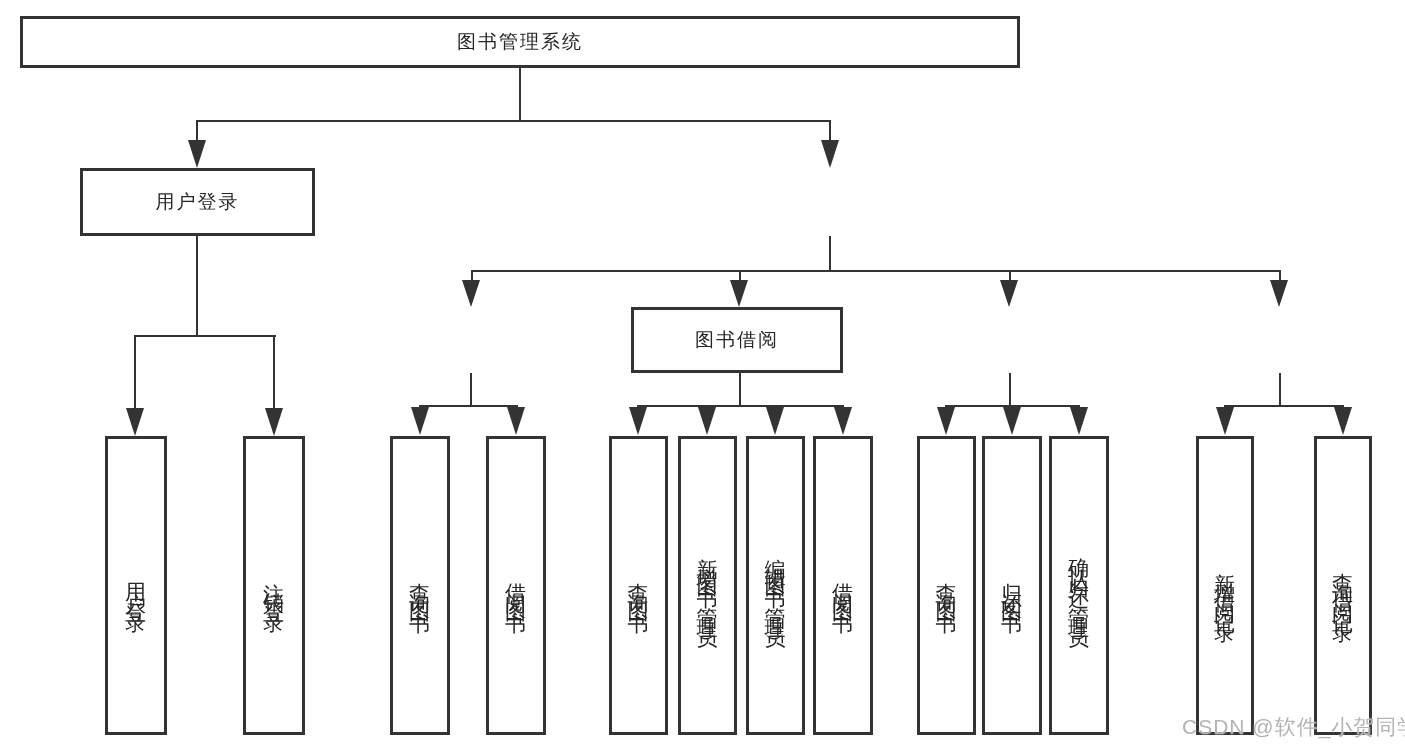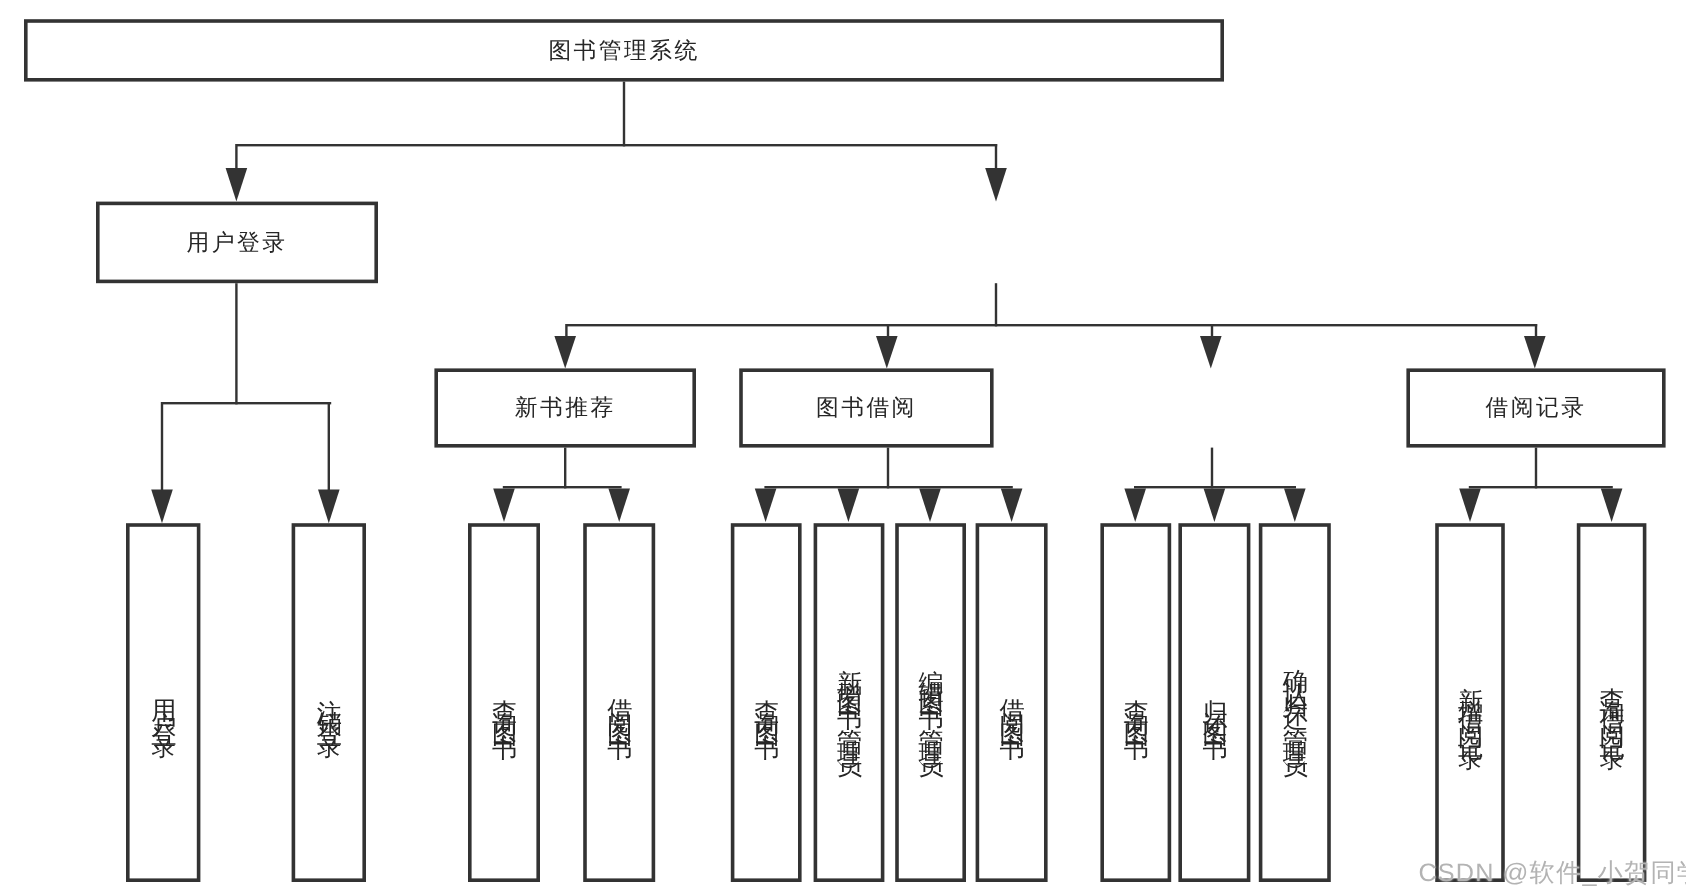--- a/index.html
+++ b/index.html
@@ -84,23 +84,21 @@
   <div class="hl" style="left:472px;top:270px;width:809px;"></div>
   <div class="vl" style="left:471px;top:270px;height:13px;"></div>
   <div class="arrow short" style="left:462px;top:280px;"></div>
   <div class="vl" style="left:739px;top:270px;height:13px;"></div>
   <div class="arrow short" style="left:730px;top:280px;"></div>
   <div class="vl" style="left:1009px;top:270px;height:13px;"></div>
   <div class="arrow short" style="left:1000px;top:280px;"></div>
   <div class="vl" style="left:1279px;top:270px;height:13px;"></div>
   <div class="arrow short" style="left:1270px;top:280px;"></div>
 
-  <div class="box" style="left:362px;top:307px;width:218px;height:66px;">新书推荐</div>
-  <div class="box" style="left:616px;top:307px;width:212px;height:66px;">图书借阅</div>
-  <div class="box" style="left:1172px;top:307px;width:216px;height:66px;">借阅记录</div>
+  <div class="box" style="left:631px;top:307px;width:212px;height:66px;">图书借阅</div>
 
   <div class="vl" style="left:470px;top:373px;height:34px;"></div>
   <div class="hl" style="left:419px;top:405px;width:99px;"></div>
   <div class="arrow" style="left:411px;top:407px;"></div>
   <div class="arrow" style="left:507px;top:407px;"></div>
 
   <div class="vl" style="left:739px;top:373px;height:34px;"></div>
   <div class="hl" style="left:637px;top:405px;width:207px;"></div>
   <div class="arrow" style="left:629px;top:407px;"></div>
   <div class="arrow" style="left:698px;top:407px;"></div>

